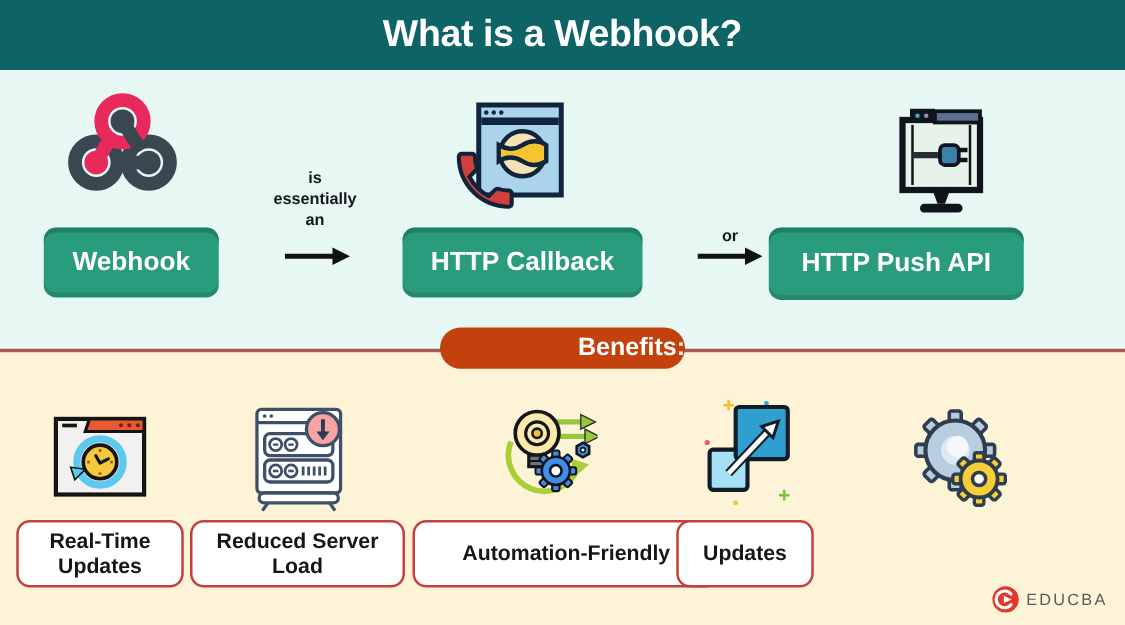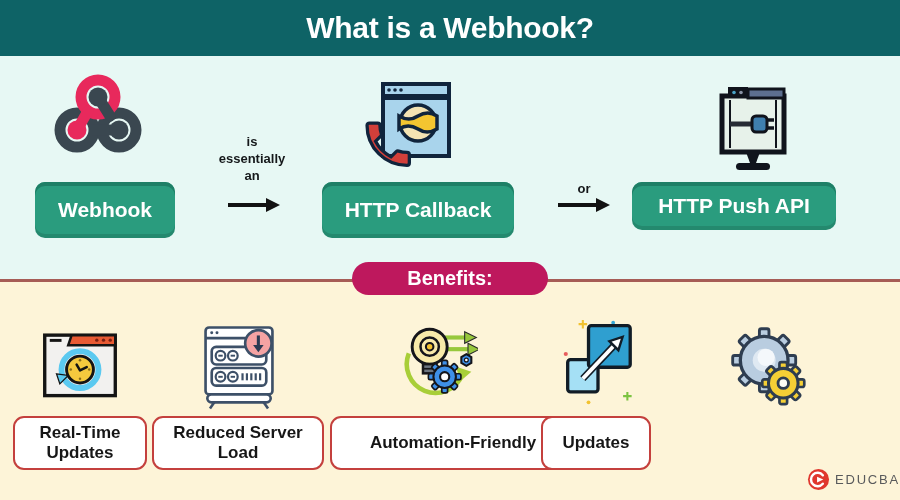--- a/index.html
+++ b/index.html
@@ -14,32 +14,32 @@
   .flow-icon{position:absolute;}
   .pill-btn{position:absolute;background:#2a9c7e;border-radius:10px;
             box-shadow:0 4px 0 #1e7f66 inset, 0 -4px 0 rgba(0,0,0,.12) inset;
             display:flex;align-items:center;justify-content:center;}
   .pill-btn span{color:#fff;font-weight:bold;font-size:21px;}
   .conn-text{position:absolute;color:#15181a;font-size:13px;font-weight:600;
              text-align:center;line-height:1.3;}
   .conn-arrow{position:absolute;}
   
   .divider{position:absolute;left:0;top:279px;width:900px;height:3px;background:#a65c55;}
-  .banner{position:absolute;left:352px;top:262px;width:196px;height:33px;background:#be185d;
-          border-radius:17px;display:flex;align-items:center;justify-content:center;z-index:3;}
+  .banner{position:absolute;left:352px;top:262px;width:196px;height:33px;background:#c2410c;
+          border-radius:17px;display:flex;align-items:center;justify-content:flex-end;z-index:3;}
   .banner span{color:#fff;font-weight:bold;font-size:20px;}
   
   .benefits{position:absolute;left:0;top:282px;width:900px;height:218px;background:#fdf4d8;}
   .b-icon{position:absolute;}
   .b-label{position:absolute;top:134px;height:54px;background:#fff;border:2.5px solid #c4403d;
            border-radius:11px;display:flex;align-items:center;justify-content:center;
            box-sizing:border-box;text-align:center;}
   .b-label span{color:#161616;font-weight:bold;font-size:17px;line-height:1.18;}
   
-  .brand{position:absolute;right:0;bottom:9px;display:flex;align-items:center;gap:5px;}
+  .brand{position:absolute;right:14px;bottom:9px;display:flex;align-items:center;gap:5px;}
   .brand-name{color:#58595b;font-size:13px;letter-spacing:1.8px;font-weight:500;}
 </style>
 </head>
 <body>
 
 <div id="page">
 
   <div class="header">
     <h1>What is a Webhook?</h1>
   </div>
@@ -84,21 +84,21 @@
       <polygon points="48,70 62,70 58,81 52,81" fill="#10141c"></polygon>
       <rect x="38" y="81" width="34" height="7" rx="3.5" fill="#10141c"></rect>
     </svg>
 
     <div class="pill-btn" style="left:35px;top:126px;width:140px;height:56px">
       <span>Webhook</span>
     </div>
     <div class="pill-btn" style="left:322px;top:126px;width:192px;height:56px">
       <span>HTTP Callback</span>
     </div>
-    <div class="pill-btn" style="left:632px;top:126px;width:204px;height:48px">
+    <div class="pill-btn" style="left:615px;top:126px;width:204px;height:58px">
       <span>HTTP Push API</span>
     </div>
 
     <div class="conn-text" style="left:212px;top:78px;width:80px">is essentially an</div>
     <svg class="conn-arrow" style="left:228px;top:141px" width="52" height="16" viewBox="0 0 52 16">
       <line x1="0" y1="8" x2="40" y2="8" stroke="#121212" stroke-width="4"></line>
       <polygon points="38,1 52,8 38,15" fill="#121212"></polygon>
     </svg>
 
     <div class="conn-text" style="left:556px;top:125px;width:56px">or</div>

